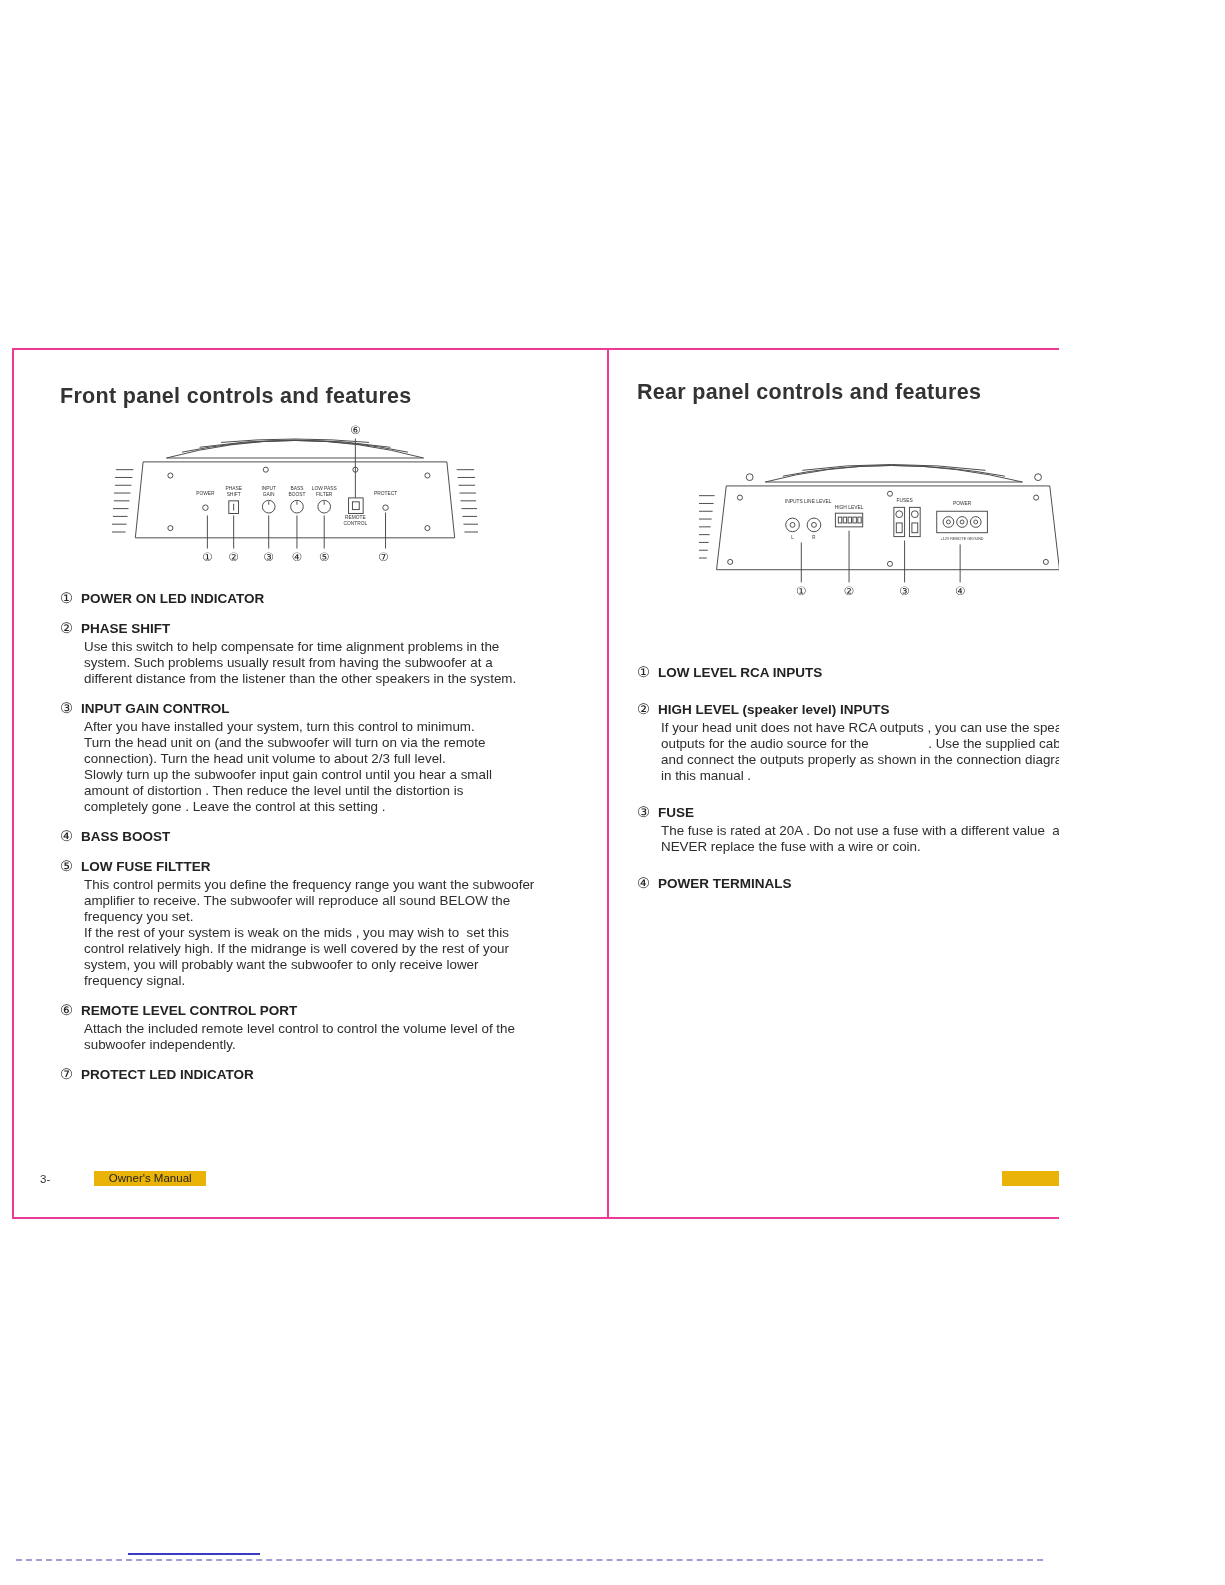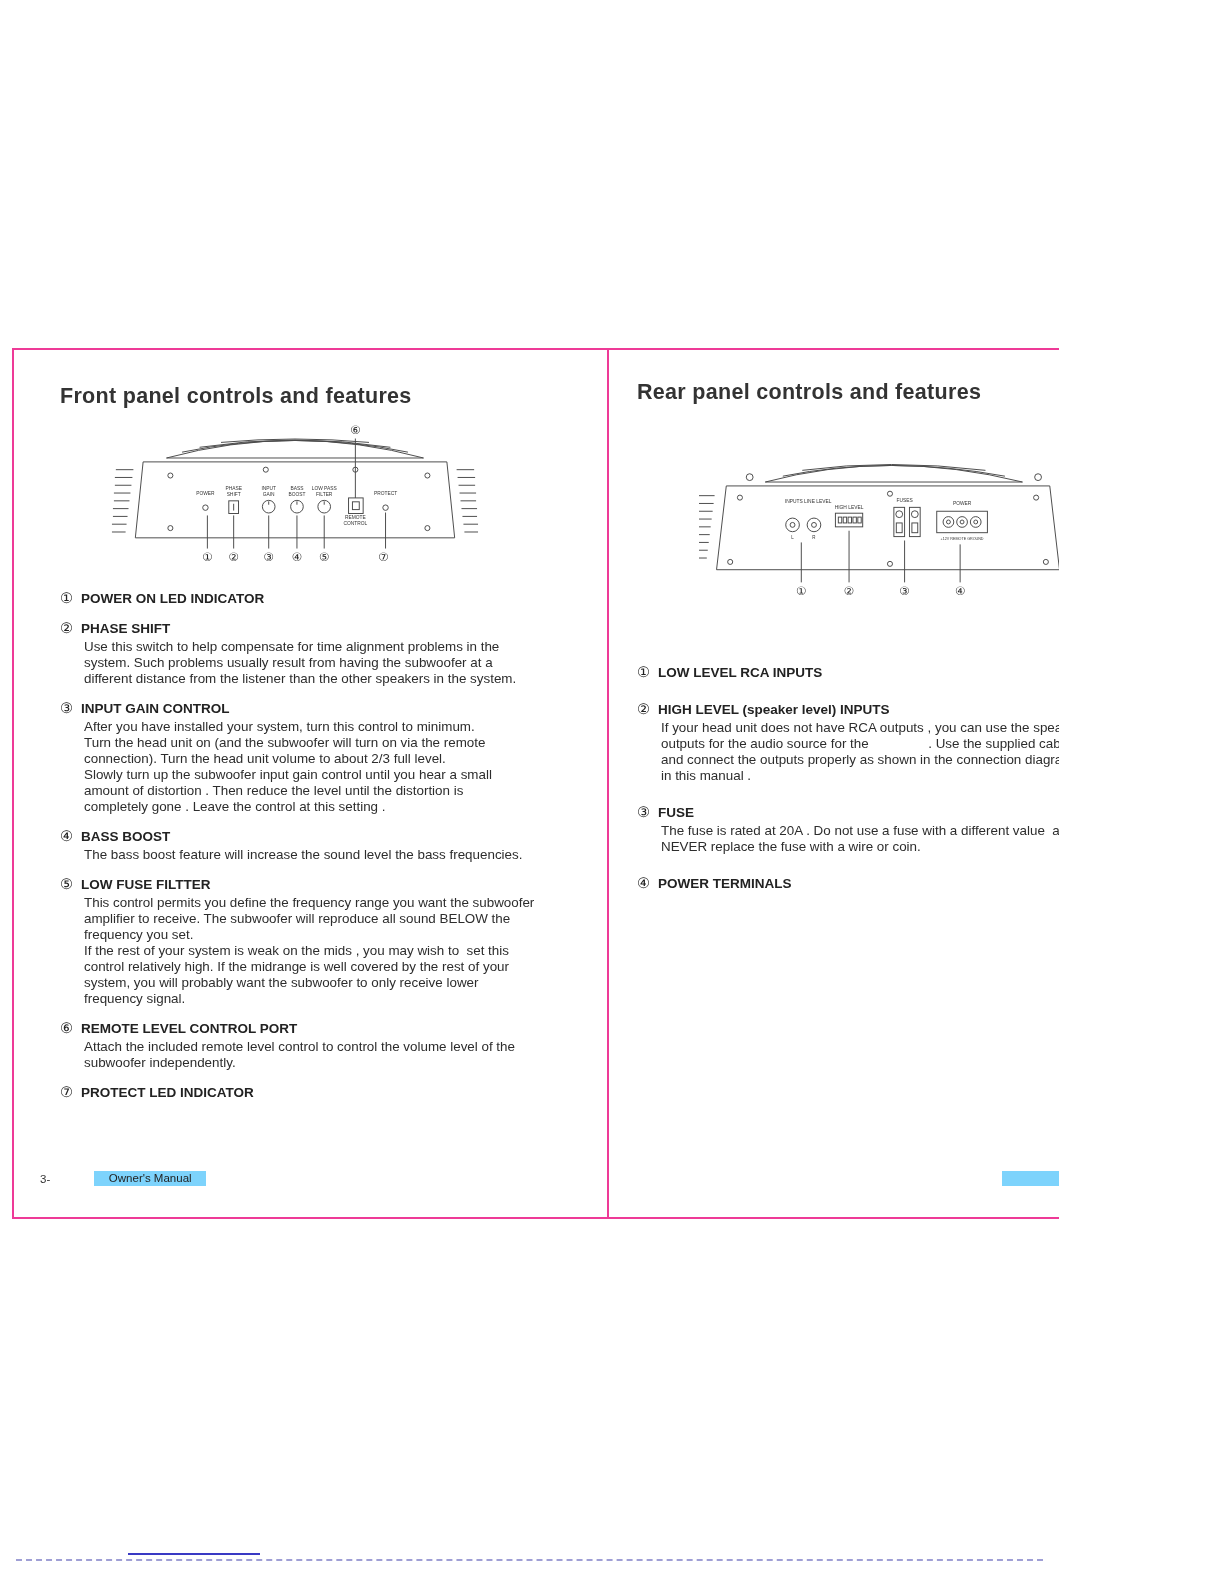--- a/index.html
+++ b/index.html
@@ -32,21 +32,21 @@
   .sec-head .num { font-weight:normal; font-size:14.5px; margin-right:8px; flex:none; }
   .sec-body {
     white-space:pre-wrap; margin:2px 0 0 24px; font-size:13.4px; line-height:16px; color:#2d2d2d;
   }
   .sec-body:empty { display:none; }
 
   .footer { position:absolute; bottom:31px; font-size:11.5px; color:#333; display:flex; align-items:center; }
   .col.left  .footer { left:26px; }
   .col.right .footer { right:4px;border-radius:6px; }
   .footer .chip {
-    background:#7dd3fc; color:#222; padding:1px 10px; line-height:13px; display:inline-block;
+    background:#eab308; color:#222; padding:1px 10px; line-height:13px; display:inline-block;
   }
   .col.left  .footer .chip { margin-left:44px; min-width:92px; text-align:center; }
   .col.right .footer .chip { min-width:165px; text-align:right; }
 
   .artifact-solid {
     position:absolute; left:128px; top:1553px; width:132px; height:2px; background:#3a3ac4;
   }
   .artifact-dashed {
     position:absolute; left:16px; right:16px; top:1559px; border-top:2px dashed #8080c8; opacity:.75;
   }
@@ -143,21 +143,20 @@
 connection). Turn the head unit volume to about 2/3 full level.
 Slowly turn up the subwoofer input gain control until you hear a small
 amount of distortion . Then reduce the level until the distortion is
 completely gone . Leave the control at this setting .</p>
         </div>
         <div class="sec">
           <div class="sec-head">
               <span class="num">④</span>
               <span class="sec-title">BASS BOOST</span>
             </div>
-          <p class="sec-body">The bass boost feature will increase the sound level the bass frequencies.</p>
         </div>
         <div class="sec">
           <div class="sec-head">
               <span class="num">⑤</span>
               <span class="sec-title">LOW FUSE FILTTER</span>
             </div>
           <p class="sec-body">This control permits you define the frequency range you want the subwoofer
 amplifier to receive. The subwoofer will reproduce all sound BELOW the
 frequency you set.
 If the rest of your system is weak on the mids , you may wish to  set this

